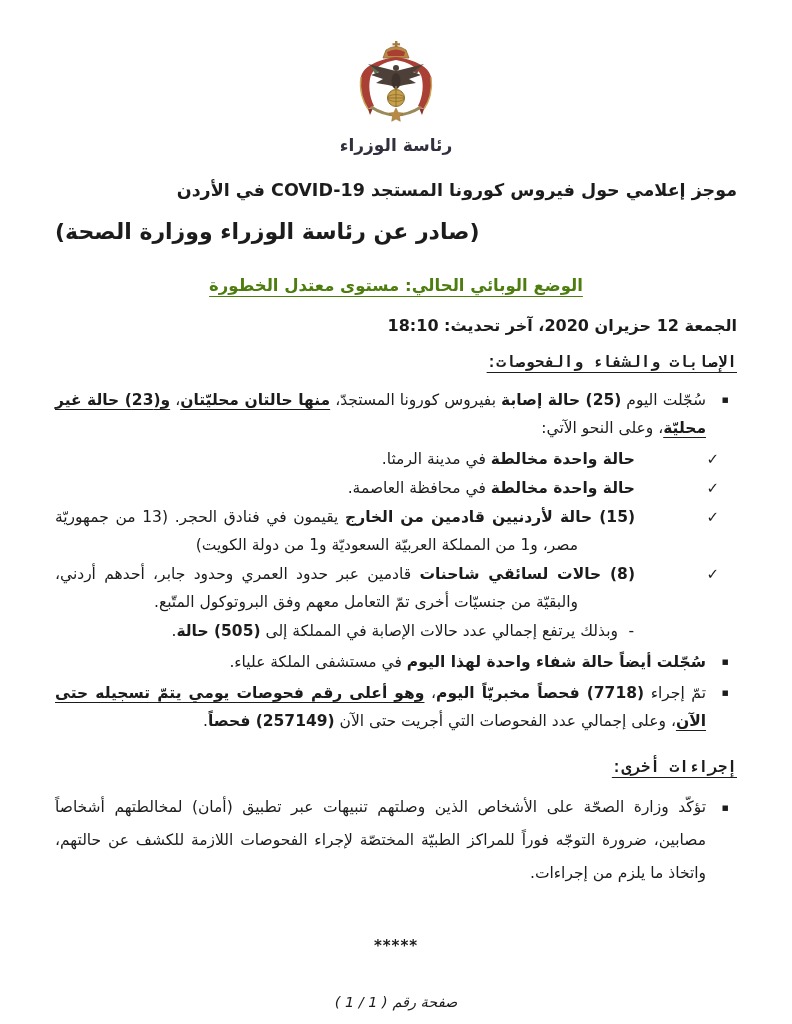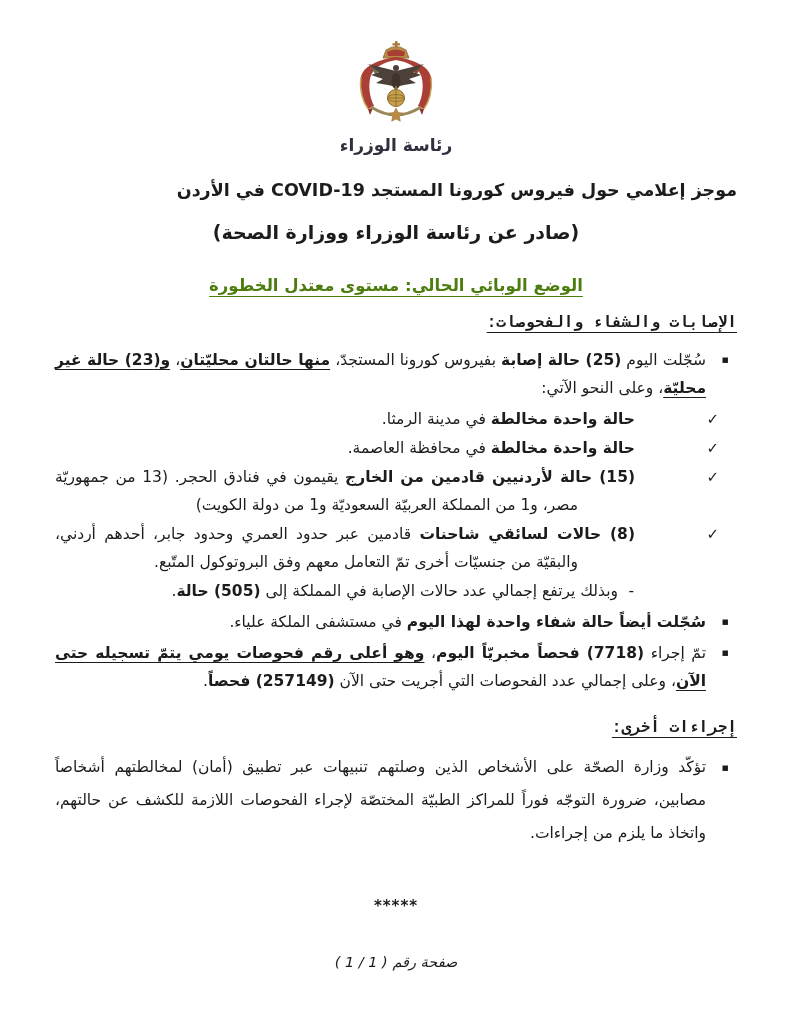--- a/index.html
+++ b/index.html
@@ -8,21 +8,21 @@
     font-family:"DejaVu Sans","Liberation Sans",sans-serif;color:#1c1c1c;
   }
   .content{position:absolute;top:0;left:0;right:0;padding:40px 55px 0 55px;direction:rtl;}
   
   .logo-wrap{text-align:center;direction:ltr;line-height:0;}
   .logo-caption{
     text-align:center;font-size:17px;font-weight:bold;color:#30303f;
     margin-top:2px;line-height:22px;letter-spacing:0.5px;
   }
   .doc-title{font-size:17.5px;font-weight:bold;text-align:right;margin:22px 0 0;line-height:24px;}
-  .doc-subtitle{font-size:19px;font-weight:bold;text-align:center;margin:18px 0 0;line-height:24px;}
+  .doc-subtitle{font-size:22px;font-weight:bold;text-align:left;margin:18px 0 0;line-height:24px;}
   .status-line{
     font-size:16.5px;font-weight:bold;text-align:center;margin:18px 0 0;line-height:24px;
     text-decoration:underline;text-underline-offset:5px;
   }
   .date-line{font-size:16px;font-weight:bold;text-align:right;margin:16px 0 0;line-height:24px;}
   
   .section-heading{
     font-size:16px;font-weight:bold;text-decoration:underline;text-underline-offset:5px;
     margin:12px 0 10px;line-height:26px;font-family:Liberation Mono, monospace;
   }
@@ -78,20 +78,21 @@
         <path d="M50,67 Q75,83 100,67" fill="none" stroke="#9a8a5a" stroke-width="3"></path>
         <path d="M53,72 Q75,86 97,72" fill="none" stroke="#b6a briefly" stroke-width="0"></path>
         <path d="M75,68 l2.2,4.4 4.8,0.7 -3.5,3.4 0.8,4.8 -4.3,-2.3 -4.3,2.3 0.8,-4.8 -3.5,-3.4 4.8,-0.7 Z" fill="#b98a45" stroke="#8f6a33" stroke-width="0.5"></path>
       </svg>
       <div class="logo-caption">رئاسة الوزراء</div>
     </div>
 
     <div class="doc-title">موجز إعلامي حول فيروس كورونا المستجد COVID-19 في الأردن</div>
     <div class="doc-subtitle">(صادر عن رئاسة الوزراء ووزارة الصحة)</div>
     <div class="status-line" style="color: #4d7c0f; margin-top: 30px;">الوضع الوبائي الحالي: مستوى معتدل الخطورة</div>
+    <div class="date-line">الجمعة 12 حزيران 2020، آخر تحديث: 18:10</div>
 
     <div class="section-heading">الإصابات والشفاء والفحوصات:</div>
     <div class="list">
 
       <div class="li li-bullet">
         <span class="marker">▪</span>
         <span><span>سُجّلت اليوم </span><span class="b">(25) حالة إصابة</span><span> بفيروس كورونا المستجدّ، </span><span class="b u">منها حالتان محليّتان</span><span>، </span><span class="b u">و(23) حالة غير محليّة</span><span>، وعلى النحو الآتي:</span></span>
       </div>
 
       <div class="li li-check">

